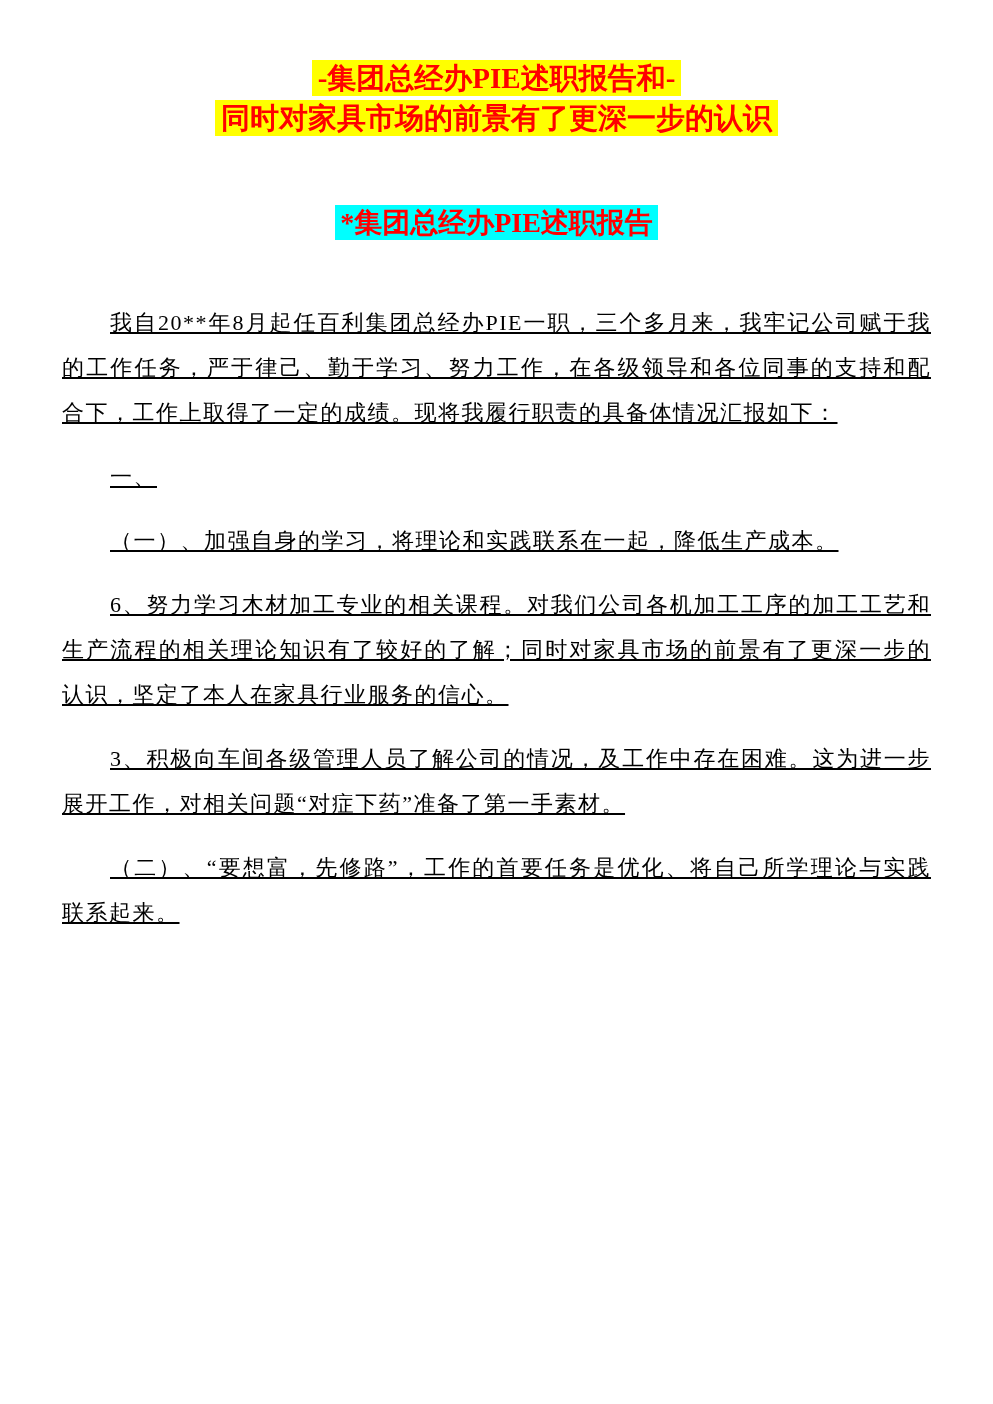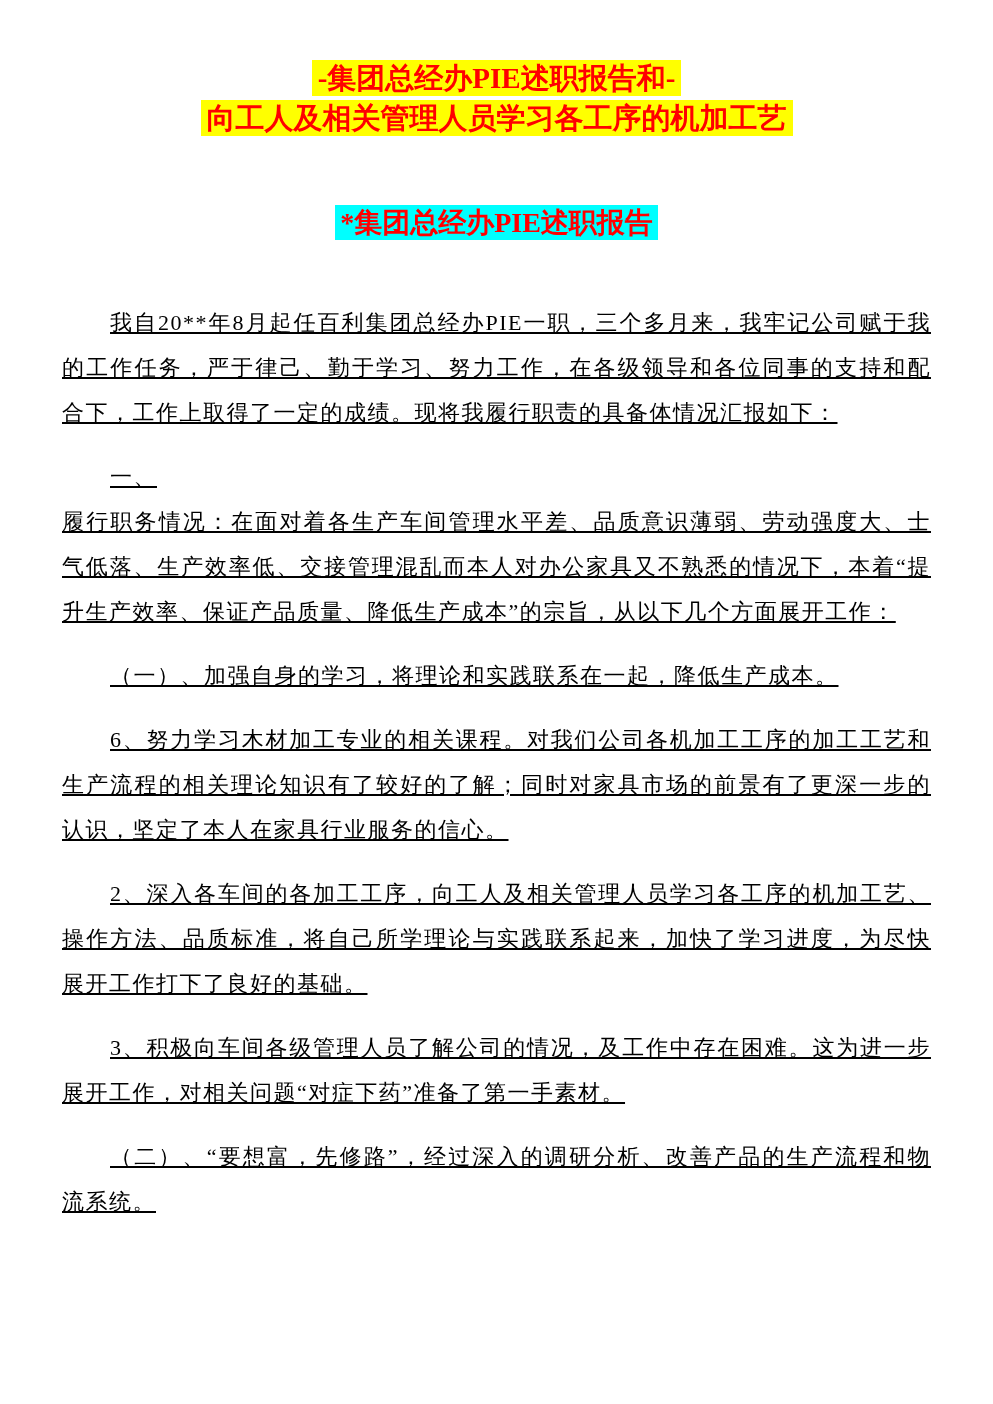--- a/index.html
+++ b/index.html
@@ -57,36 +57,34 @@
   }
   p.para.first { margin-top: 0; }
   p.para.mb0 { margin-bottom: 0; }
   p.para.flush { text-indent: 0; margin-top: 0; }
 </style>
 </head>
 <body>
 
 <div class="page">
 
-  <h1 class="doc-title"><span class="hl-yellow">-集团总经办PIE述职报告和-</span><br><span class="hl-yellow">向工人及相关管理人员学习各工序的机加工艺</span></h1>
+  <h1 class="doc-title"><span class="hl-yellow">-集团总经办PIE述职报告和-</span><br><span class="hl-yellow">同时对家具市场的前景有了更深一步的认识</span></h1>
 
   <div class="doc-subtitle"><span class="hl-cyan">*集团总经办PIE述职报告</span></div>
 
   <div class="body-text">
     <p class="para first">我自20**年8月起任百利集团总经办PIE一职，三个多月来，我牢记公司赋于我的工作任务，严于律己、勤于学习、努力工作，在各级领导和各位同事的支持和配合下，工作上取得了一定的成绩。现将我履行职责的具备体情况汇报如下：</p>
 
     <p class="para mb0">一、</p>
 
-    <p class="para flush">履行职务情况：在面对着各生产车间管理水平差、品质意识薄弱、劳动强度大、士气低落、生产效率低、交接管理混乱而本人对办公家具又不熟悉的情况下，本着“提升生产效率、保证产品质量、降低生产成本”的宗旨，从以下几个方面展开工作：</p>
 
     <p class="para">（一）、加强自身的学习，将理论和实践联系在一起，降低生产成本。</p>
 
     <p class="para">6、努力学习木材加工专业的相关课程。对我们公司各机加工工序的加工工艺和生产流程的相关理论知识有了较好的了解；同时对家具市场的前景有了更深一步的认识，坚定了本人在家具行业服务的信心。</p>
 
-    <p class="para">2、深入各车间的各加工工序，向工人及相关管理人员学习各工序的机加工艺、操作方法、品质标准，将自己所学理论与实践联系起来，加快了学习进度，为尽快展开工作打下了良好的基础。</p>
 
     <p class="para">3、积极向车间各级管理人员了解公司的情况，及工作中存在困难。这为进一步展开工作，对相关问题“对症下药”准备了第一手素材。</p>
 
-    <p class="para">（二）、“要想富，先修路”，经过深入的调研分析、改善产品的生产流程和物流系统。</p>
+    <p class="para">（二）、“要想富，先修路”，工作的首要任务是优化、将自己所学理论与实践联系起来。</p>
 
   </div>
 
 </div>
 
 </body></html>

